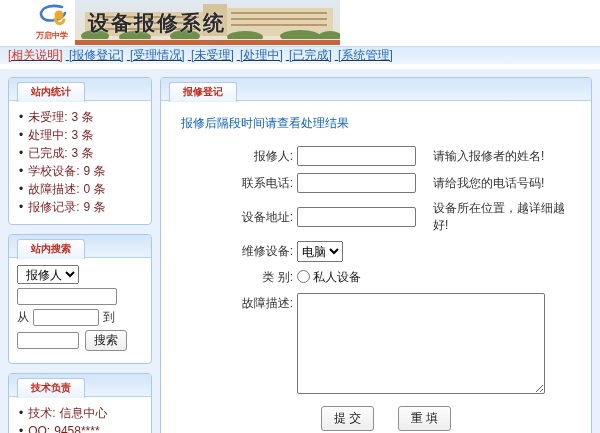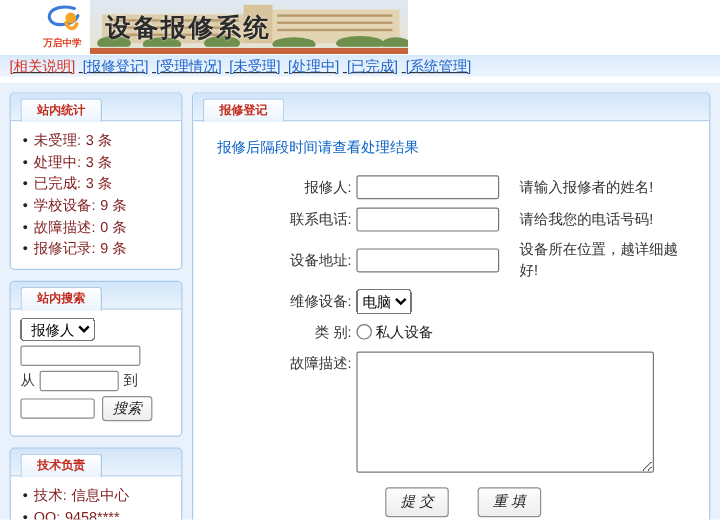--- a/index.html
+++ b/index.html
@@ -53,21 +53,21 @@
   .stat-val { margin-left: 4px; }
   
   .search-row { margin-bottom: 4px; display: flex; align-items: center; }
   .search-row select { height: 19px; font-size: 12px; width: 62px; text-align: right; }
   .inp { height: 17px; border: 1px solid #8a8a8a; border-radius: 2px; background: #fff; font-size: 12px; padding: 0 3px; }
   .w-full { width: 100px; }
   .w-from { width: 66px; margin: 0 4px; }
   .w-key { width: 62px; margin-right: 6px; }
   .btn {
     background: linear-gradient(#fdfdfd, #ededed); border: 1px solid #8f8f8f;
-    border-radius: 3px; font-size: 12px; padding: 1px 8px; color: #222; cursor: pointer; font-style: italic;
+    border-radius: 3px; font-size: 12px; padding: 1px 8px; color: #222; cursor: pointer;
   }
   
   .main-panel { flex: 1; min-height: 322px; }
   .main-body { padding: 10px 14px 14px 20px; }
   .notice { color: #0b62c4; margin: 4px 0 14px 0; }
   .form-row { display: flex; align-items: center; margin-bottom: 7px; }
   .form-label { width: 112px; text-align: right; margin-right: 4px; color: #333; flex: 0 0 112px; }
   .form-input { width: 119px; height: 20px; border: 1px solid #767676; border-radius: 2px; font-size: 12px; padding: 0 4px; }
   .form-hint { margin-left: 17px; color: #333; }
   .device-select { height: 21px; font-size: 12px; }

